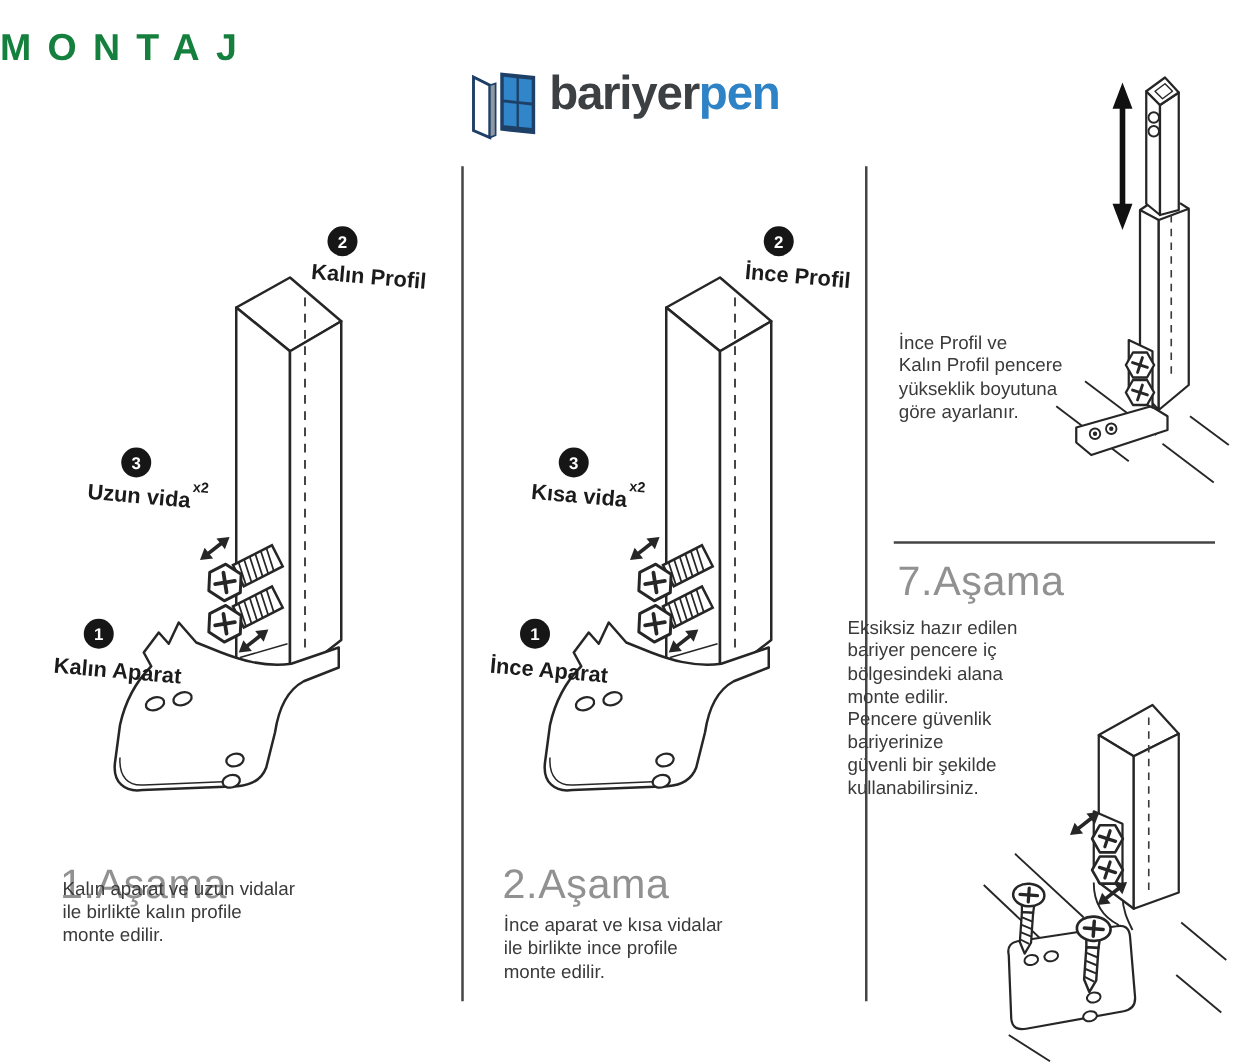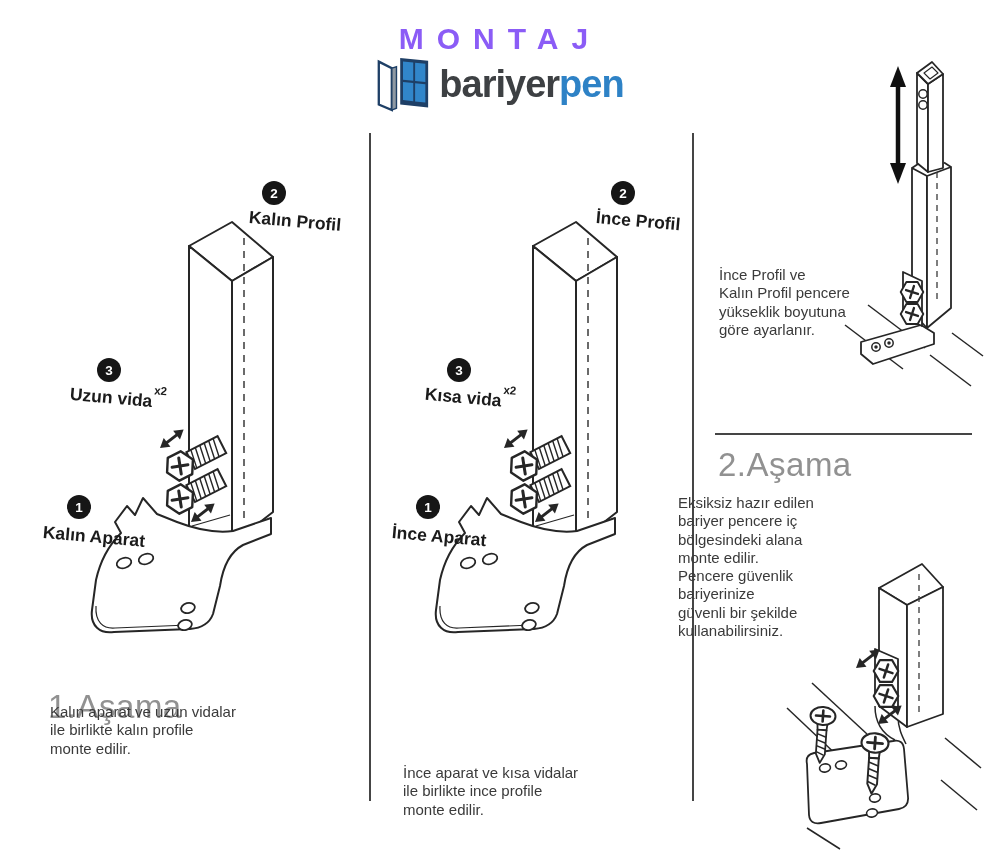--- a/index.html
+++ b/index.html
@@ -1,22 +1,22 @@
 <!DOCTYPE html>
 <html><head>
 <meta charset="utf-8">
 <style>
   html,body{margin:0;padding:0;background:#fff;}
   .canvas{position:relative;width:1000px;height:850px;background:#ffffff;overflow:hidden;
           font-family:"Liberation Sans",sans-serif;color:#222;}
   
-  .montaj{position:absolute;top:22px;left:0;right:0;text-align:center;
-          font-size:30px;font-weight:800;letter-spacing:13px;color:#8b5cf6;}
+  .montaj{position:absolute;top:22px;left:0;right:0;text-align:left;
+          font-size:30px;font-weight:800;letter-spacing:13px;color:#15803d;}
   .brand{position:absolute;top:56px;left:0;right:0;display:flex;justify-content:center;
-         align-items:center;gap:9px;}
+         gap:9px;}
   .brand-text{font-size:38px;font-weight:800;letter-spacing:-1px;color:#3d4043;line-height:1;}
   .b-blue{color:#2e82c6;}
   
   .vdiv{position:absolute;top:133px;height:668px;width:1.5px;background:#454545;}
   .hdiv{position:absolute;left:715px;top:433px;width:257px;height:1.5px;background:#454545;}
   
   .badge{position:absolute;width:24px;height:24px;border-radius:50%;background:#161616;color:#fff;
          font-size:13.5px;font-weight:700;display:flex;align-items:center;justify-content:center;}
   .clabel{position:absolute;font-size:17.5px;font-weight:700;color:#1b1b1b;white-space:nowrap;
           transform:rotate(5deg);transform-origin:left center;}
@@ -199,30 +199,31 @@
   <div class="clabel" style="left:425px;top:383px"><span>Kısa vida</span><sup>x2</sup></div>
 
   <div class="badge" style="left:416px;top:495px">1</div>
   <div class="clabel" style="left:392px;top:522px"><span>İnce Aparat</span></div>
 
   <div class="step-head" style="left:48px;top:688px">1.Aşama</div>
   <div class="step-desc" style="left:50px;top:703px">Kalın aparat ve uzun vidalar
 ile birlikte kalın profile
 monte edilir.</div>
 
-  <div class="step-desc" style="left:403px;top:764px">İnce aparat ve kısa vidalar
+  <div class="step-head" style="left:402px;top:688px">2.Aşama</div>
+  <div class="step-desc" style="left:403px;top:732px">İnce aparat ve kısa vidalar
 ile birlikte ince profile
 monte edilir.</div>
 
   <div class="step-desc" style="left:719px;top:266px">İnce Profil ve
 Kalın Profil pencere
 yükseklik boyutuna
 göre ayarlanır.</div>
 
-  <div class="step-head" style="left:718px;top:446px">2.Aşama</div>
+  <div class="step-head" style="left:718px;top:446px">7.Aşama</div>
   <div class="step-desc" style="left:678px;top:494px">Eksiksiz hazır edilen
 bariyer pencere iç
 bölgesindeki alana
 monte edilir.
 Pencere güvenlik
 bariyerinize
 güvenli bir şekilde
 kullanabilirsiniz.</div>
 
 </div>

